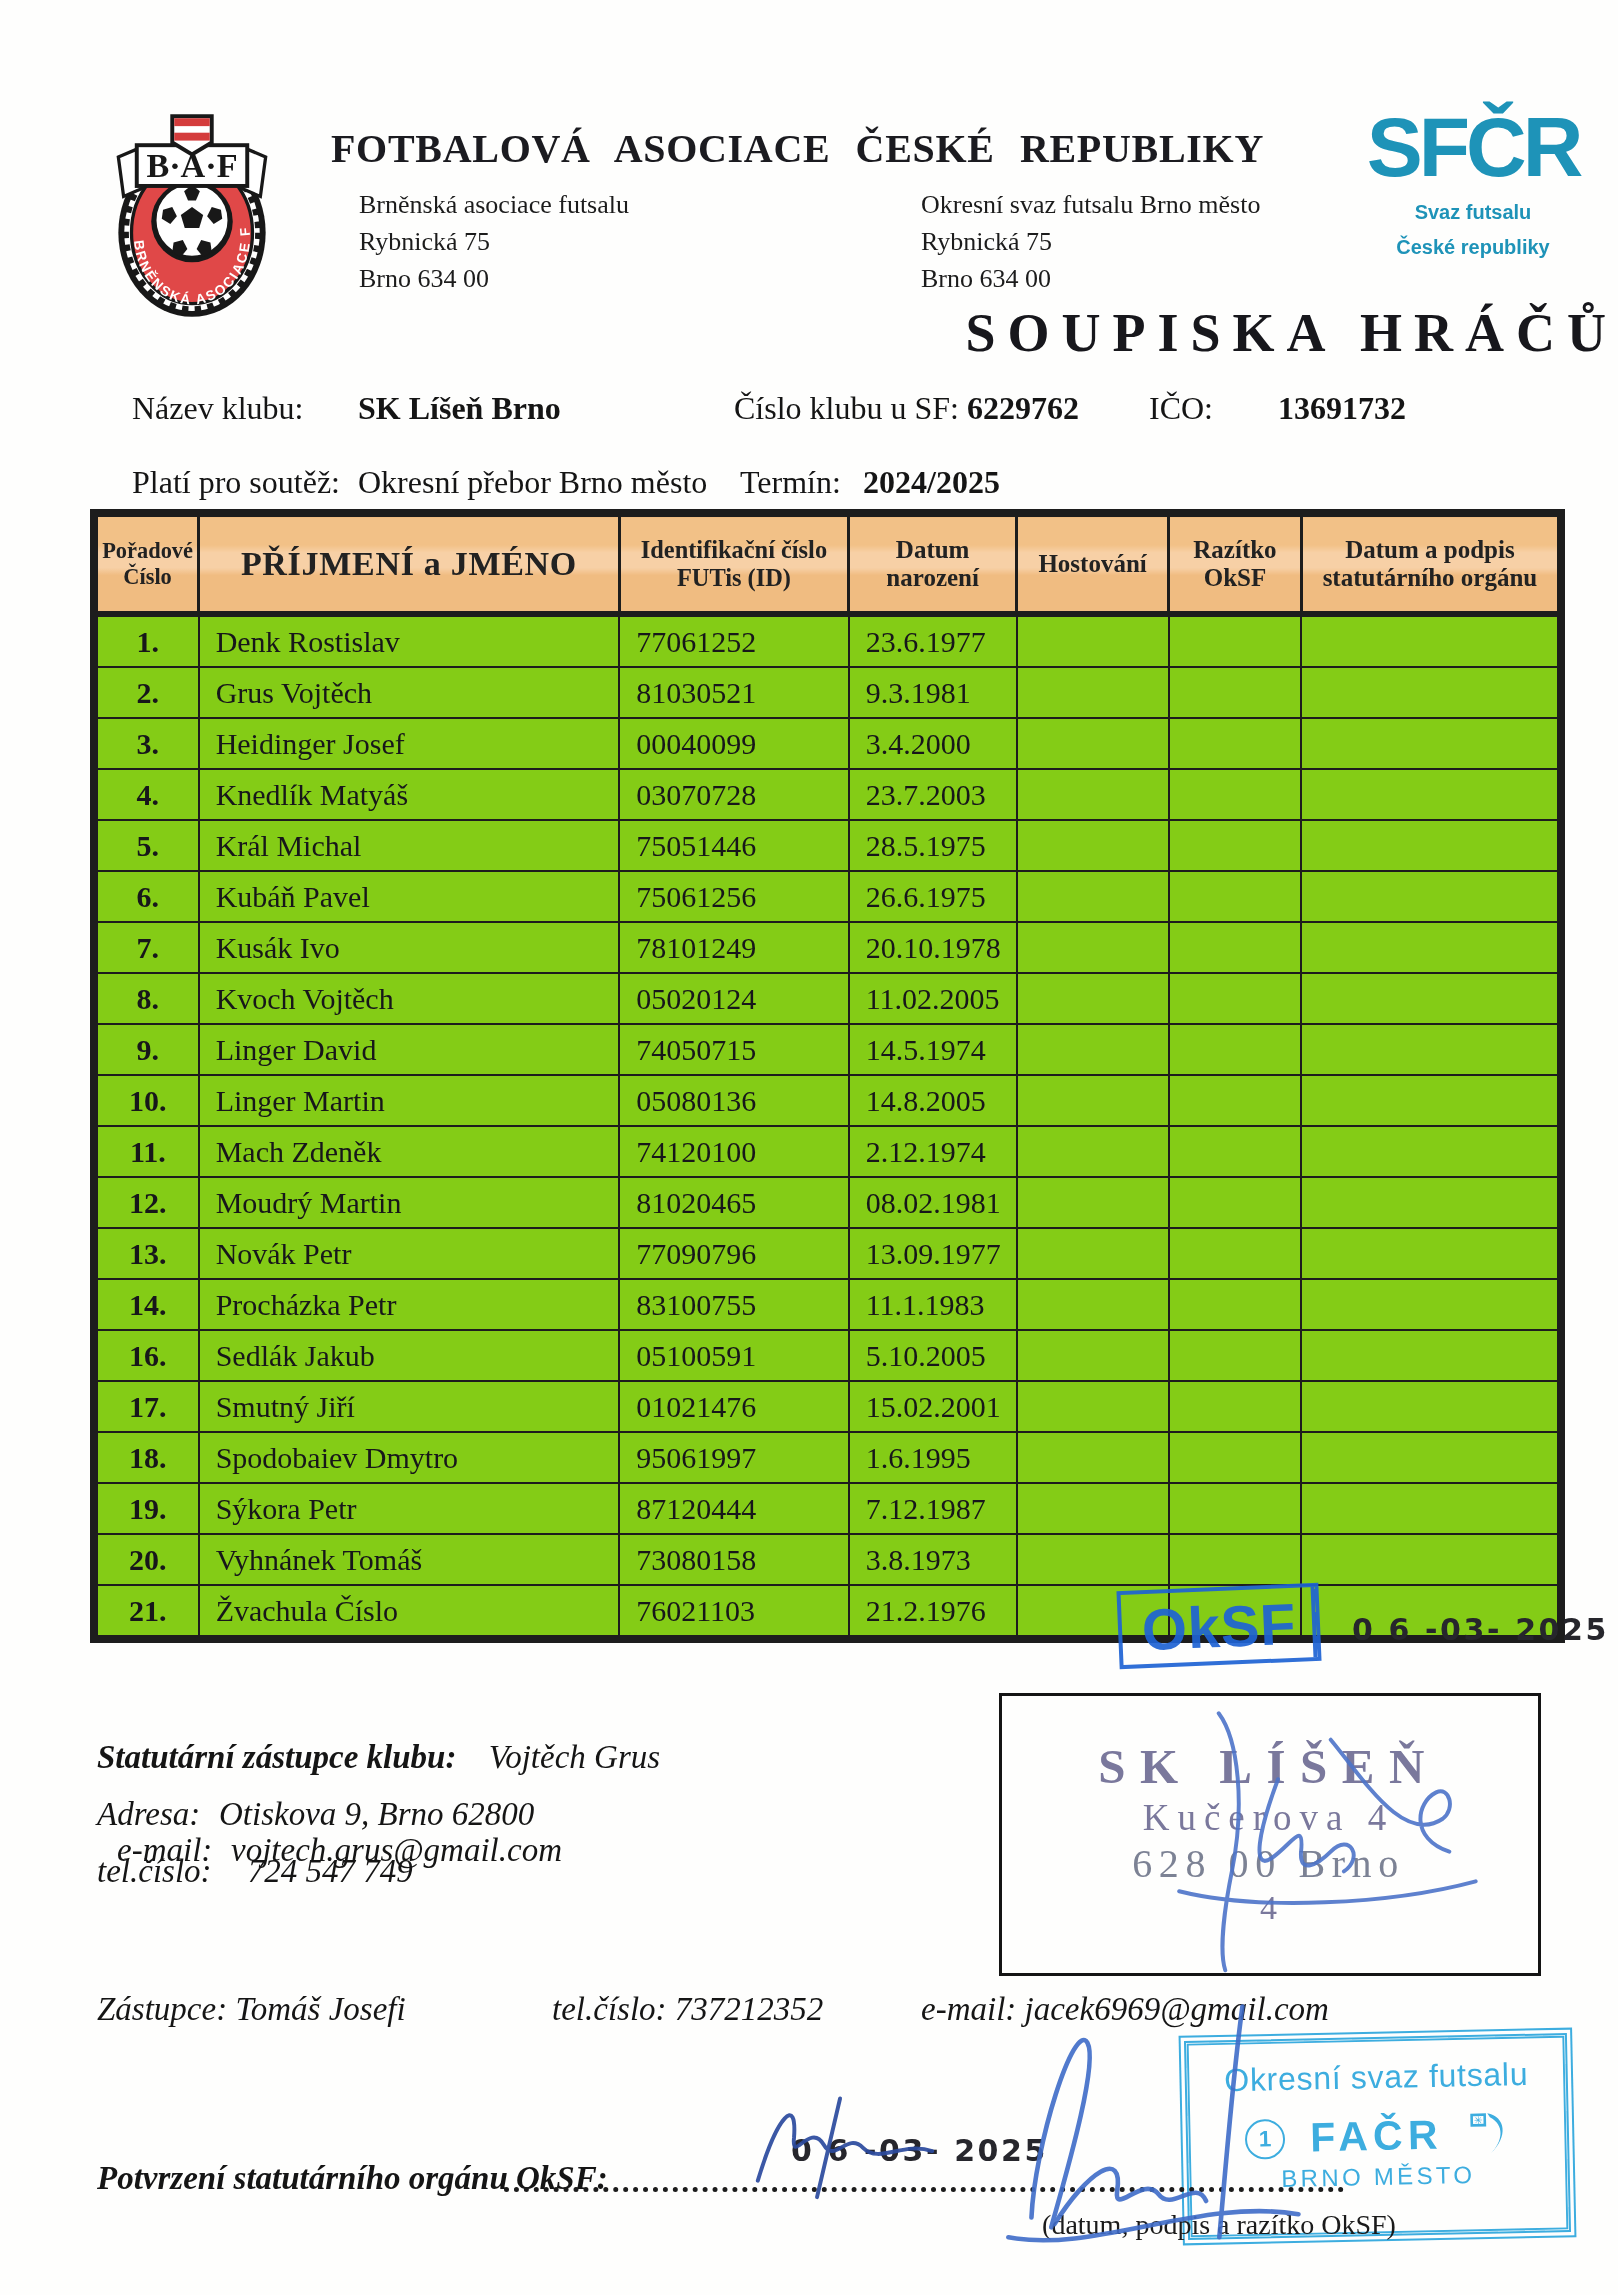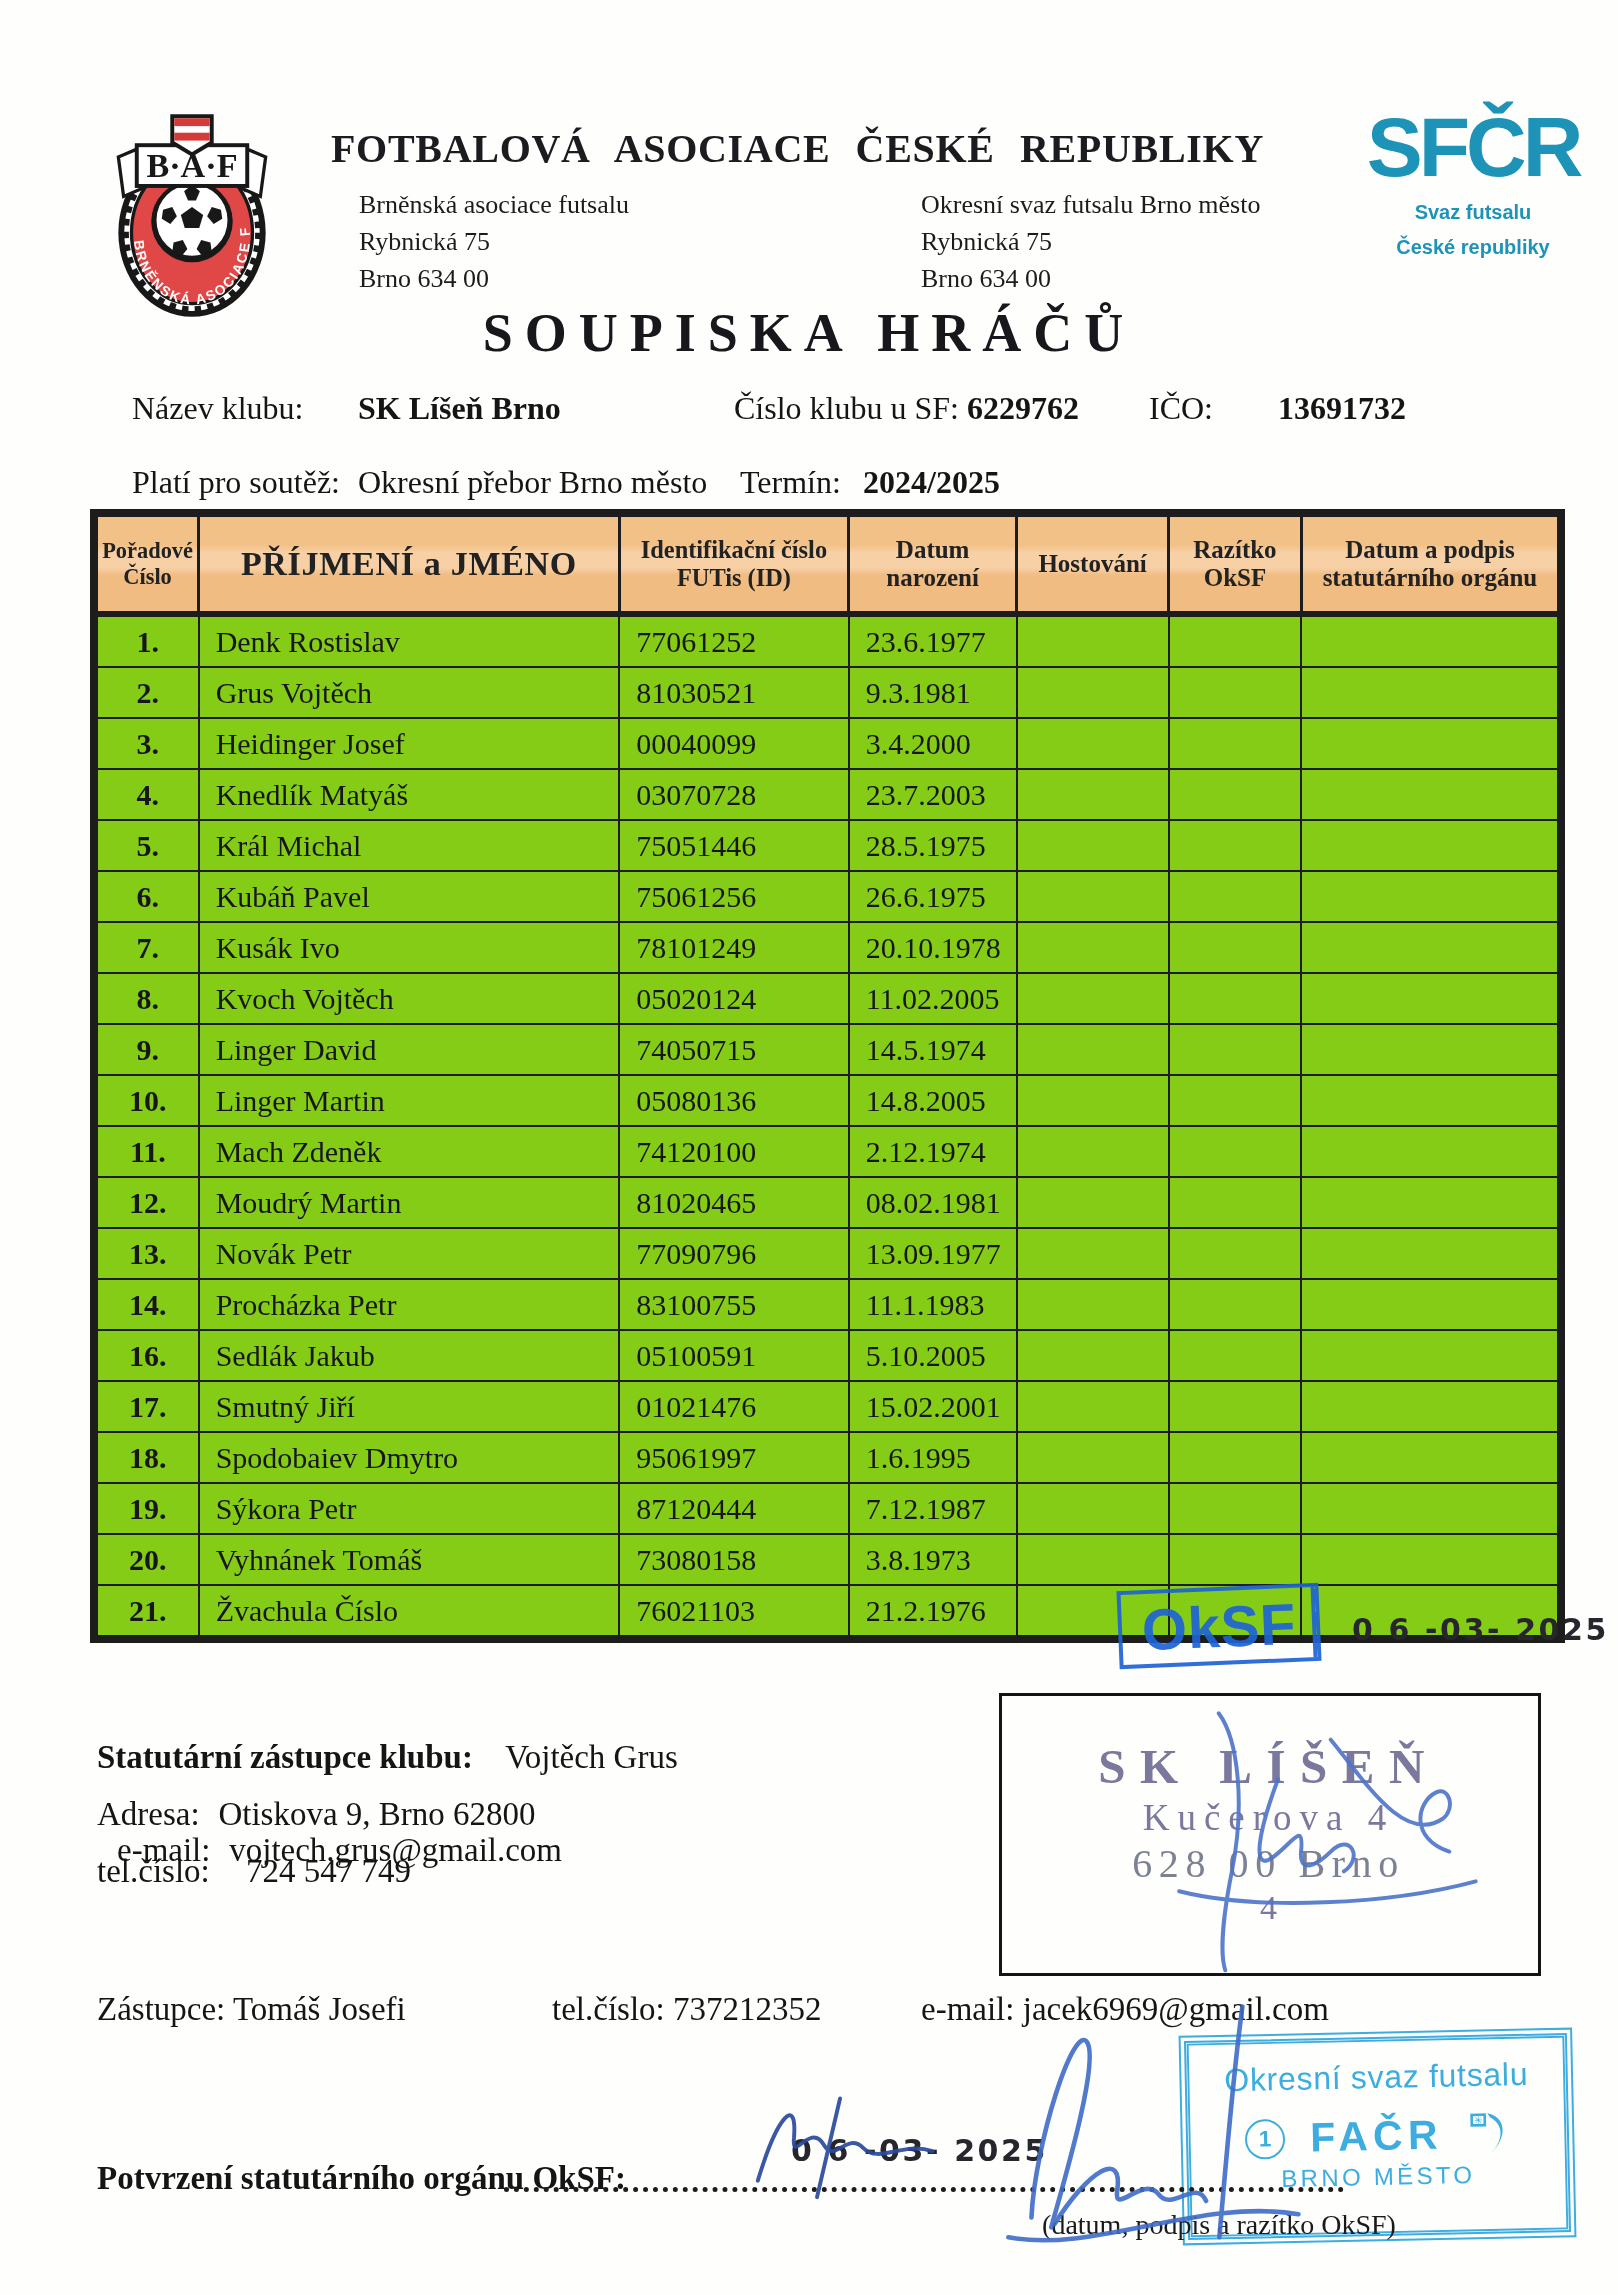--- a/index.html
+++ b/index.html
@@ -11,21 +11,21 @@
   .org-title{left:277px;top:125px;width:1041px;text-align:center;font-size:40px;font-weight:bold;
              letter-spacing:0.7px;word-spacing:14.5px;color:#1b1b20;}
   .addr{font-size:26px;line-height:37px;color:#1c1c1c;}
   .addr-left{left:359px;top:186px;}
   .addr-right{left:921px;top:186px;}
   .sfcr{left:1328px;top:104px;width:290px;text-align:center;}
   .sfcr-acronym{font-family:"Liberation Sans",sans-serif;font-weight:bold;font-size:84px;line-height:86px;
                 letter-spacing:-4px;color:#1e93b8;}
   .sfcr-sub{font-family:"Liberation Sans",sans-serif;font-weight:bold;font-size:20px;line-height:35px;
             color:#1e93b8;margin-top:5.3px;}
-  .doc-title{left:0;top:302px;width:1618px;text-align:center;font-size:54px;font-weight:bold;
+  .doc-title{left:0;top:302px;width:1618px;text-align:right;font-size:54px;font-weight:bold;
              letter-spacing:12px;color:#17171c;}
 
   
   .club-line{left:132px;width:1417px;height:40px;font-size:32px;}
   .club-line span{position:absolute;white-space:nowrap;}
   .b{font-weight:bold;}
 
   
   table.roster{position:absolute;left:90px;top:509px;width:1475px;border-collapse:collapse;
                table-layout:fixed;border:8px solid #1d1d1d;background:#84cc16;}
@@ -51,21 +51,21 @@
   .date-stamp{font-family:"DejaVu Sans",sans-serif;font-weight:bold;font-size:30px;
               letter-spacing:2.6px;color:#26262c;white-space:nowrap;}
   .date-1{left:1352px;top:1612px;}
   .date-2{left:791px;top:2133px;}
   .club-box{left:999px;top:1693px;width:536px;height:277px;border:3.3px solid #141414;}
   .club-stamp{left:1028px;top:1739px;width:481px;text-align:center;color:#6f6d94;opacity:.92;}
   .cs1{font-size:49px;font-weight:bold;letter-spacing:14.5px;line-height:55px;}
   .cs2{font-size:37px;letter-spacing:8px;line-height:47px;}
   .cs3{font-size:40px;letter-spacing:6.6px;line-height:46px;color:#72788c;}
   .cs4{font-size:34px;line-height:41px;}
-  .footer-line{left:97px;font-size:33px;white-space:nowrap;}
+  .footer-line{left:97px;font-size:33px;white-space:nowrap;font-style:italic;}
   .footer-line span{white-space:nowrap;}
   .fl-rel{position:absolute;}
   .dotted{left:504px;top:2182px;width:840px;height:5.3px;border-bottom:5.3px dotted #1c1c1c;}
   .caption{left:1008px;top:2209px;width:422px;text-align:center;font-size:28px;color:#1a1a1a;}
   .facr-stamp{left:1186px;top:2037px;width:379px;height:195px;border:2.6px solid #2fa7dd;
               transform:rotate(-1.2deg);box-shadow:inset 0 0 0 0.7px #fff, inset 0 0 0 2.6px #2fa7dd,0 0 0 3.3px #fff,0 0 0 5.3px #2fa7dd;
               color:#2fa7dd;font-family:"Liberation Sans",sans-serif;text-align:center;opacity:.93;}
   .facr-l1{font-size:32px;margin-top:20px;letter-spacing:0.7px;}
   .facr-row{margin-top:17px;display:flex;align-items:center;justify-content:center;gap:25px;}
   .circle-one{display:inline-flex;width:36px;height:36px;border:2.6px solid #2fa7dd;border-radius:50%;

